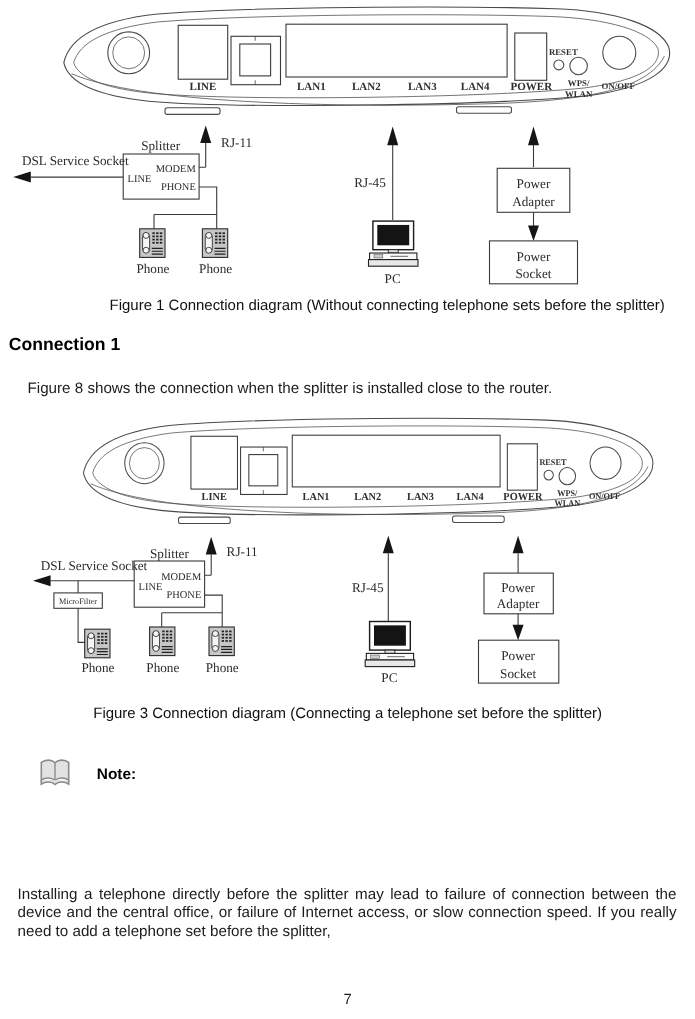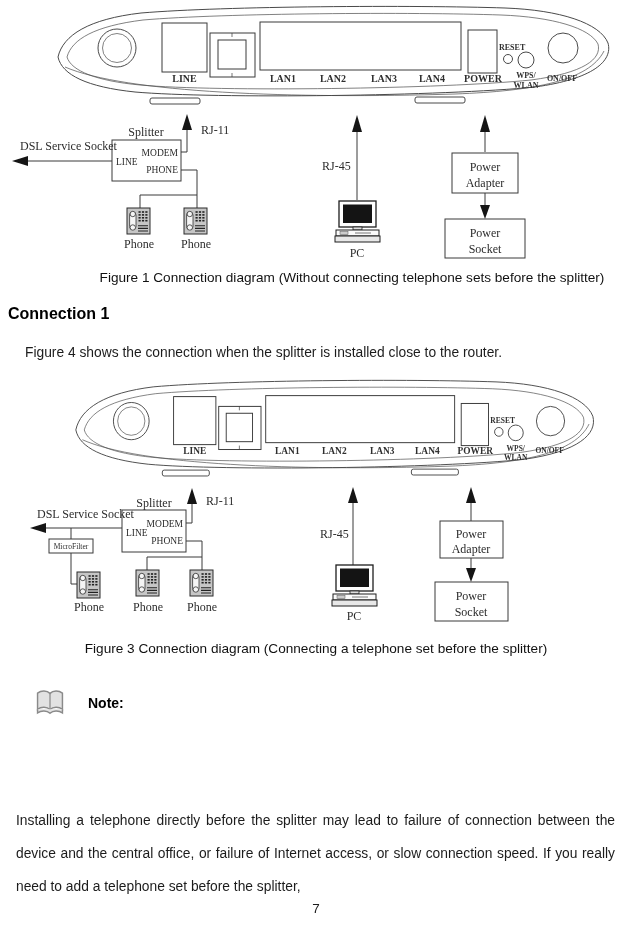--- a/index.html
+++ b/index.html
@@ -8,21 +8,21 @@
     font-family:"Liberation Sans", sans-serif; color:#1c1c1c; overflow:hidden;
   }
   
   .caption { position:absolute; left:0; width:632px; text-align:center; font-size:13.6px; color:#111; }
   #caption1 { top:270px;padding-left:36px; }
   #caption2 { top:641px; }
   .heading  { position:absolute; left:8px;  top:305px; font-size:16px; font-weight:bold; color:#000; }
   .intro    { position:absolute; left:25px; top:345px; width:600px; font-size:13.8px; }
   .note-label { position:absolute; left:88px; top:695px; font-size:14px; font-weight:bold; color:#000; }
   .note-body  { position:absolute; left:82px; top:722px; width:542px; font-size:13.8px; line-height:24.5px; }
-  .para     { position:absolute; left:16px; top:804px; width:599px; font-size:13.8px; line-height:33px; text-align:justify; }
+  .para     { position:absolute; left:16px; top:804px; width:599px; font-size:13.8px; line-height:17px; text-align:justify; }
   .pageno   { position:absolute; left:0; top:901px; width:632px; text-align:center; font-size:13.5px; }
   .note-icon { position:absolute; left:36px; top:689px; width:28px; height:27px; }
   
   .figsvg { position:absolute; left:0; }
   #fig1 { top:0;   width:632px; height:262px; }
   #fig2 { top:375px; width:632px; height:258px; }
   svg text { font-family:"Liberation Serif", serif; fill:#2c2c2c; }
   .dlabel { font-size:12px; }
   .dsmall { font-size:9.5px; }
   .dtiny  { font-size:7.5px; }
@@ -144,21 +144,21 @@
     <path class="dline" d="M485,193 V206"></path>
     <polygon class="ah" points="485,219 480,205 490,205"></polygon>
     <rect class="dbox" x="445" y="219" width="80" height="39"></rect>
     <text class="dlabel mid" x="485" y="237">Power</text>
     <text class="dlabel mid" x="485" y="253">Socket</text>
   </svg>
 
   <div id="caption1" class="caption">Figure 1 Connection diagram (Without connecting telephone sets before the splitter)</div>
 
   <div class="heading">Connection 1</div>
-  <div class="intro">Figure 4 shows the connection when the splitter is installed close to the router.</div>
+  <div class="intro">Figure 8 shows the connection when the splitter is installed close to the router.</div>
 
   <svg id="fig2" class="figsvg" viewBox="0 375 632 258">
     <use href="#router-def" transform="translate(73,377) scale(0.94,0.98)"></use>
 
     <path class="dline" d="M186,523 h6 M192,523 V504"></path>
     <polygon class="ah" points="192,488 187,504 197,504"></polygon>
     <text class="dlabel" x="206" y="505">RJ-11</text>
 
     <text class="dlabel mid" x="154" y="507">Splitter</text>
     <rect class="dbox" x="122" y="510" width="64" height="42"></rect>

